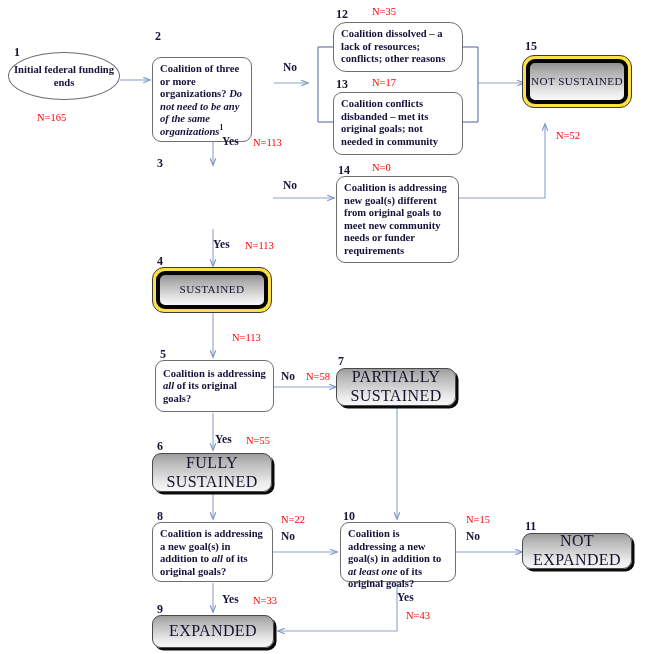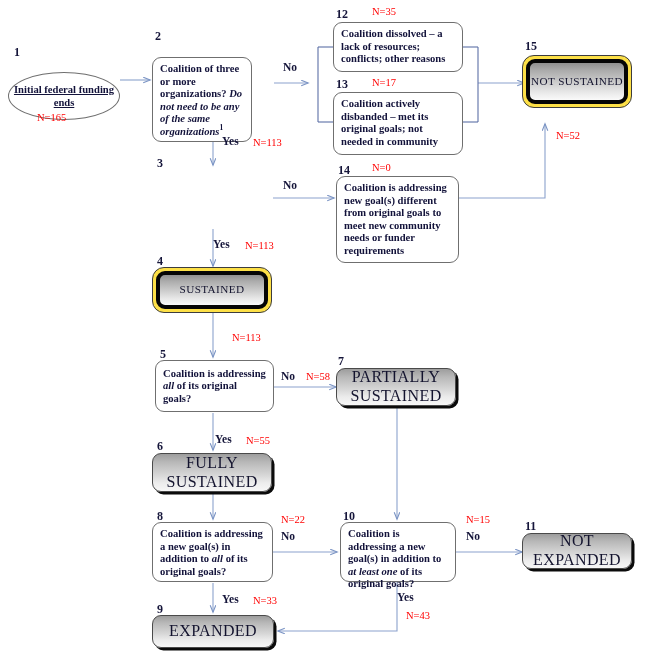--- a/index.html
+++ b/index.html
@@ -127,44 +127,44 @@
       <path d="M318,47 L333,47"></path>
       <path d="M318,122 L333,122"></path>
 
       <path d="M478,47 L478,122"></path>
       <path d="M463,47 L478,47"></path>
       <path d="M463,122 L478,122"></path>
     </g>
   </svg>
 
   <div class="num" style="left:14px;top:46px;">1</div>
-  <div class="ellipse" style="left:8px;top:72px;width:112px;height:48px;text-decoration:underline;">
+  <div class="ellipse" style="left:8px;top:52px;width:112px;height:48px;">
     <span>Initial federal funding ends</span>
   </div>
   <div class="ncount" style="left:37px;top:112px;">N=165</div>
 
   <div class="num" style="left:155px;top:30px;">2</div>
   <div class="box" style="left:152px;top:57px;width:100px;height:85px;">
     <span>Coalition of three or more organizations?</span>
     <i>Do not need to be any of the same organizations</i><sup>1</sup>
   </div>
   <div class="yn" style="left:283px;top:62px;">No</div>
   <div class="yn" style="left:222px;top:136px;">Yes</div>
   <div class="ncount" style="left:253px;top:137px;">N=113</div>
 
   <div class="num" style="left:336px;top:8px;">12</div>
   <div class="ncount" style="left:372px;top:6px;">N=35</div>
-  <div class="box" style="left:333px;top:22px;width:130px;height:50px;">
+  <div class="box" style="left:333px;top:22px;width:130px;height:50px;border-radius:13px;">
     <span>Coalition dissolved – a lack of resources; conflicts; other reasons</span>
   </div>
 
   <div class="num" style="left:336px;top:78px;">13</div>
   <div class="ncount" style="left:372px;top:77px;">N=17</div>
   <div class="box" style="left:333px;top:92px;width:130px;height:63px;">
-    <span>Coalition actively disbanded – met its original goals; not needed in community</span>
+    <span>Coalition conflicts disbanded – met its original goals; not needed in community</span>
   </div>
 
   <div class="num" style="left:525px;top:40px;">15</div>
   <div class="terminal" style="left:522px;top:55px;width:110px;height:53px;">
     <div class="inner">NOT SUSTAINED</div>
   </div>
   <div class="ncount" style="left:556px;top:130px;">N=52</div>
 
   <div class="num" style="left:157px;top:157px;">3</div>
   <div class="yn" style="left:283px;top:180px;">No</div>

